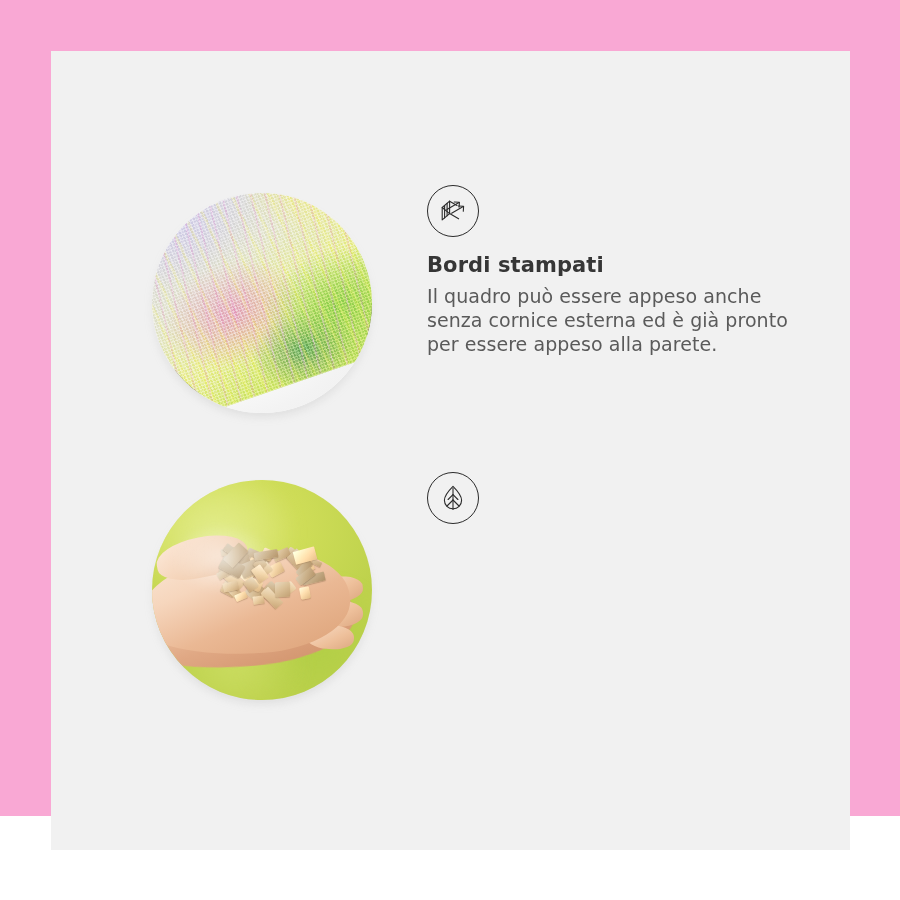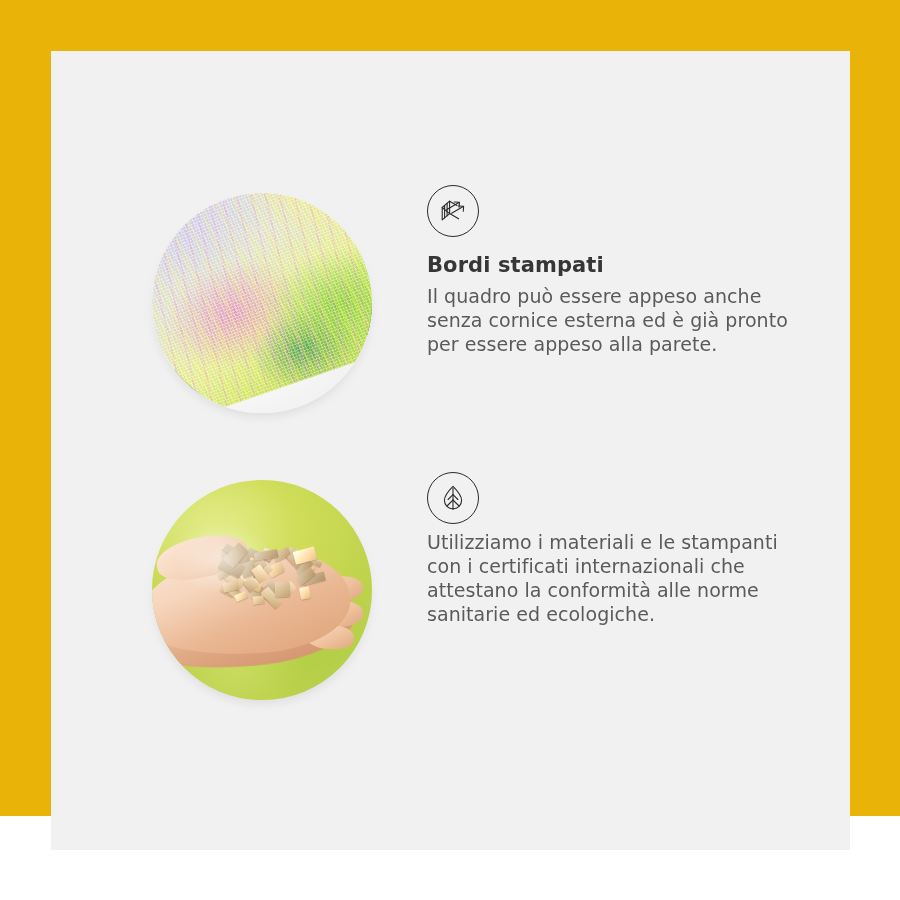--- a/index.html
+++ b/index.html
@@ -12,21 +12,21 @@
     height: 900px;
     background: #ffffff;
     font-family: "DejaVu Sans", "Liberation Sans", sans-serif;
     overflow: hidden;
   }
 
   .page {
     position: relative;
     width: 900px;
     height: 816px;
-    background: #eab308;
+    background: #f9a8d4;
   }
 
   
   .panel {
     position: absolute;
     left: 51px;
     top: 51px;
     width: 799px;
     height: 799px;
     background: #f1f1f1;
@@ -358,17 +358,16 @@
             <path d="M15 3.4 C20.6 9.0 23.6 13.0 23.6 17.3 C23.6 22.1 19.8 25.8 15 25.8
                      C10.2 25.8 6.4 22.1 6.4 17.3 C6.4 13.0 9.4 9.0 15 3.4 Z"></path>
             <path d="M15 5.4 L15 26.4"></path>
             <path d="M15 11.6 L10.1 16.5"></path>
             <path d="M15 11.6 L19.9 16.5"></path>
             <path d="M15 17.0 L9.0 23.0"></path>
             <path d="M15 17.0 L21.0 23.0"></path>
           </g>
         </svg>
       </div>
-      <div class="feature-desc">Utilizziamo i materiali e le stampanti con i certificati internazionali che attestano la conformità alle norme sanitarie ed ecologiche.</div>
     </div>
   </div>
 
 </div>
 
 </body></html>

